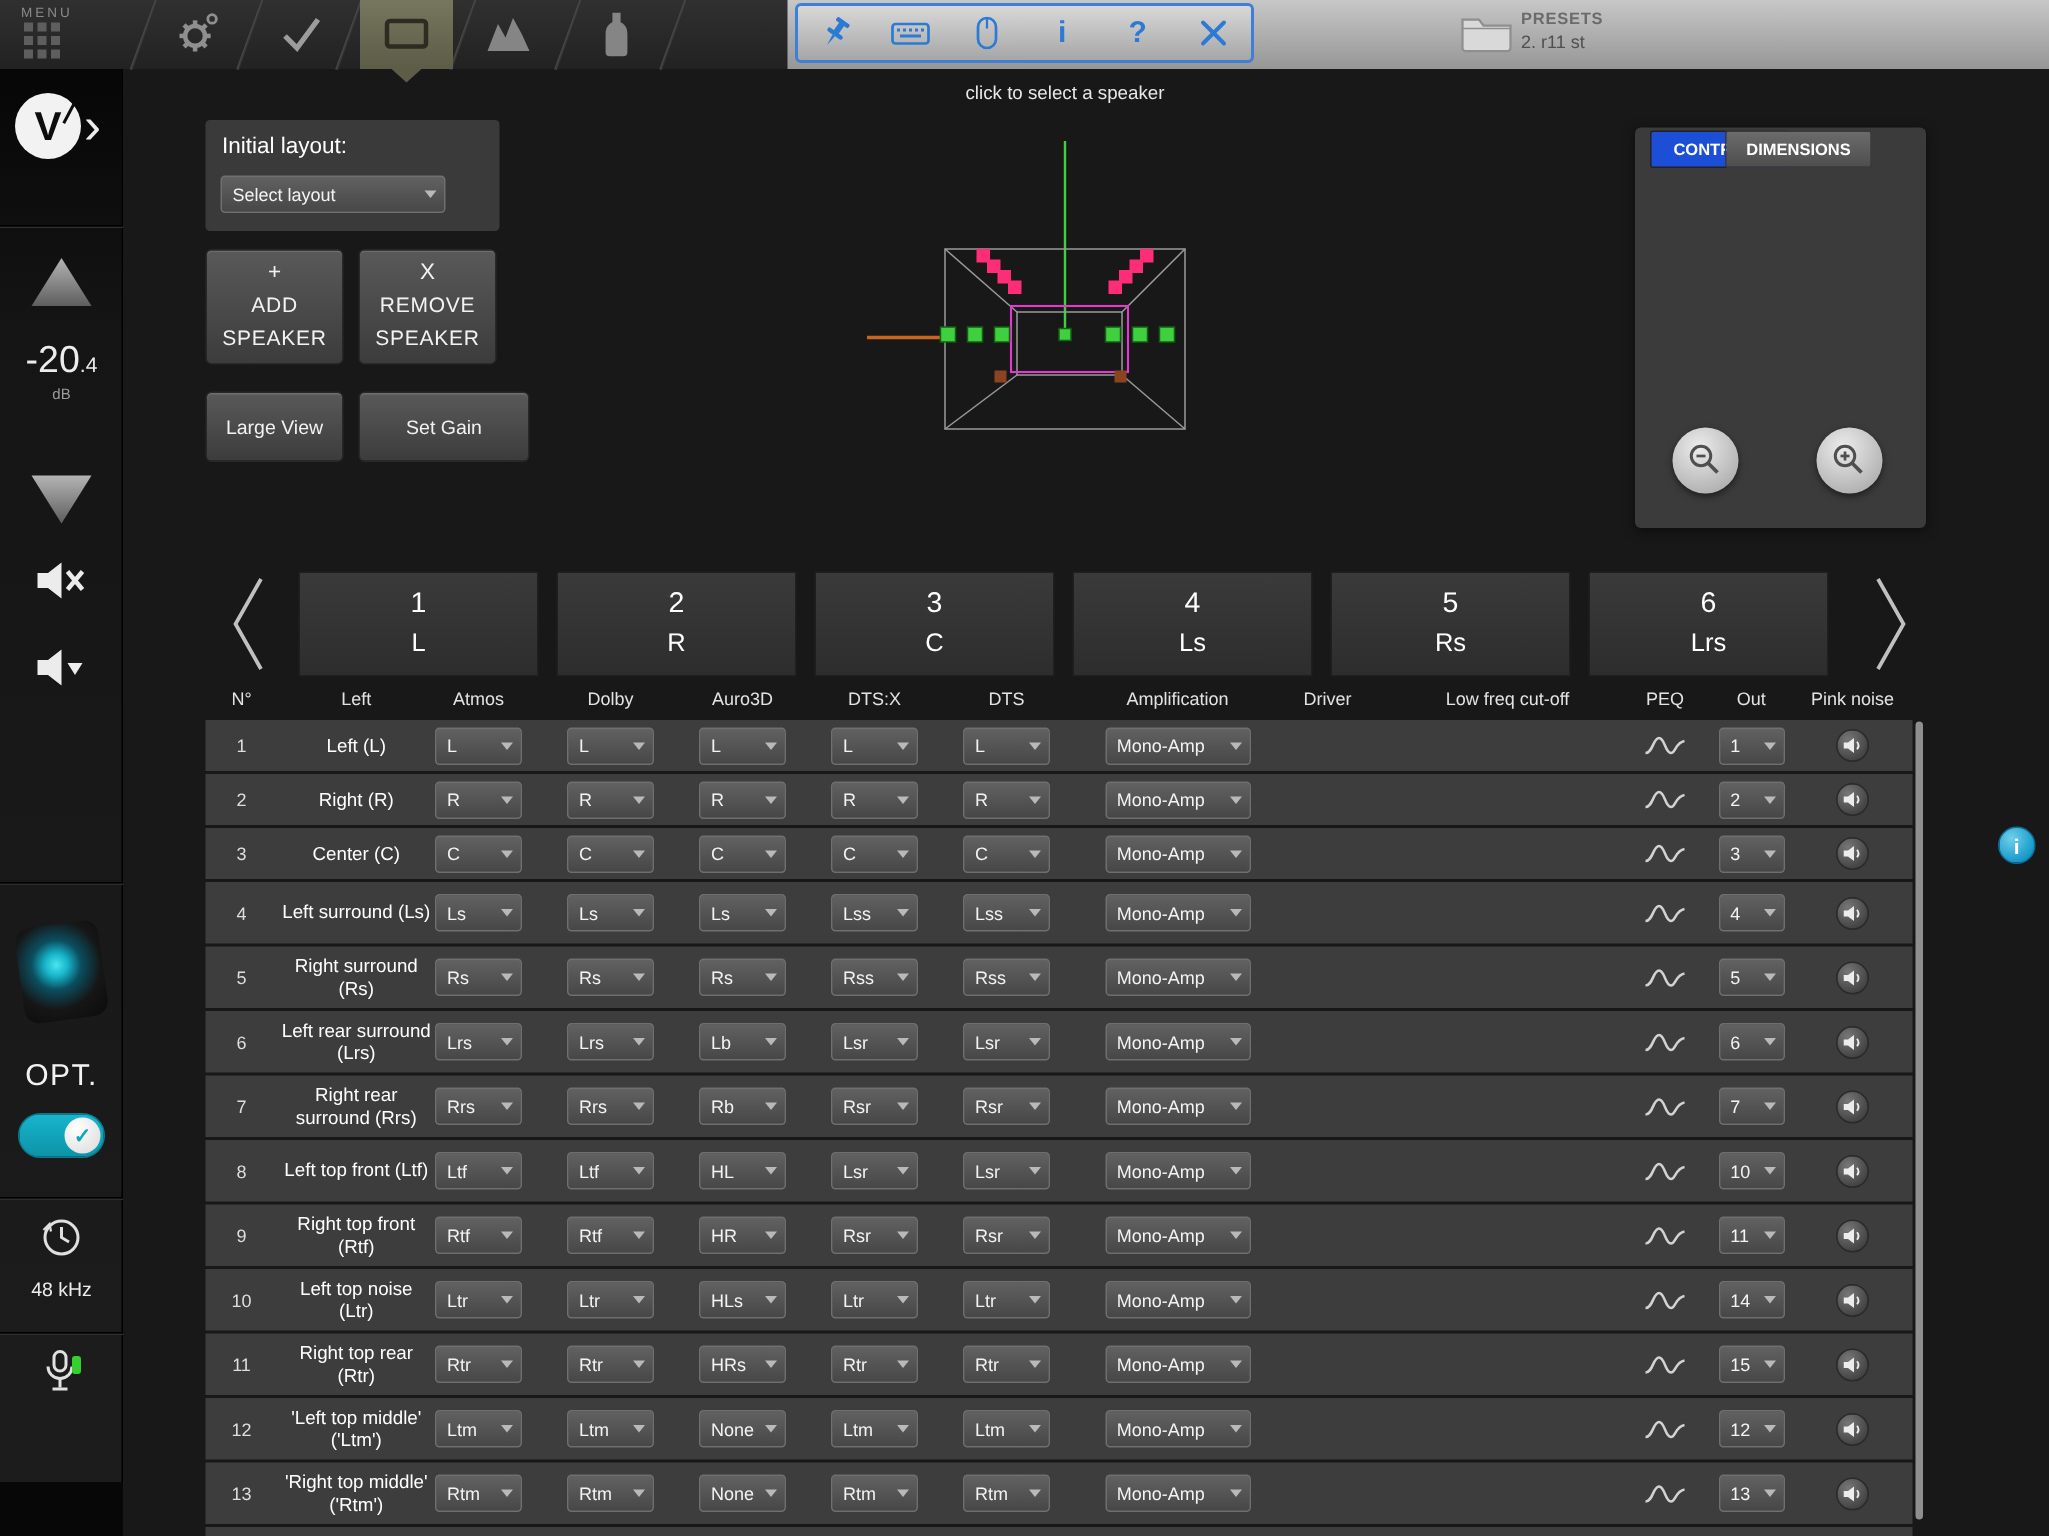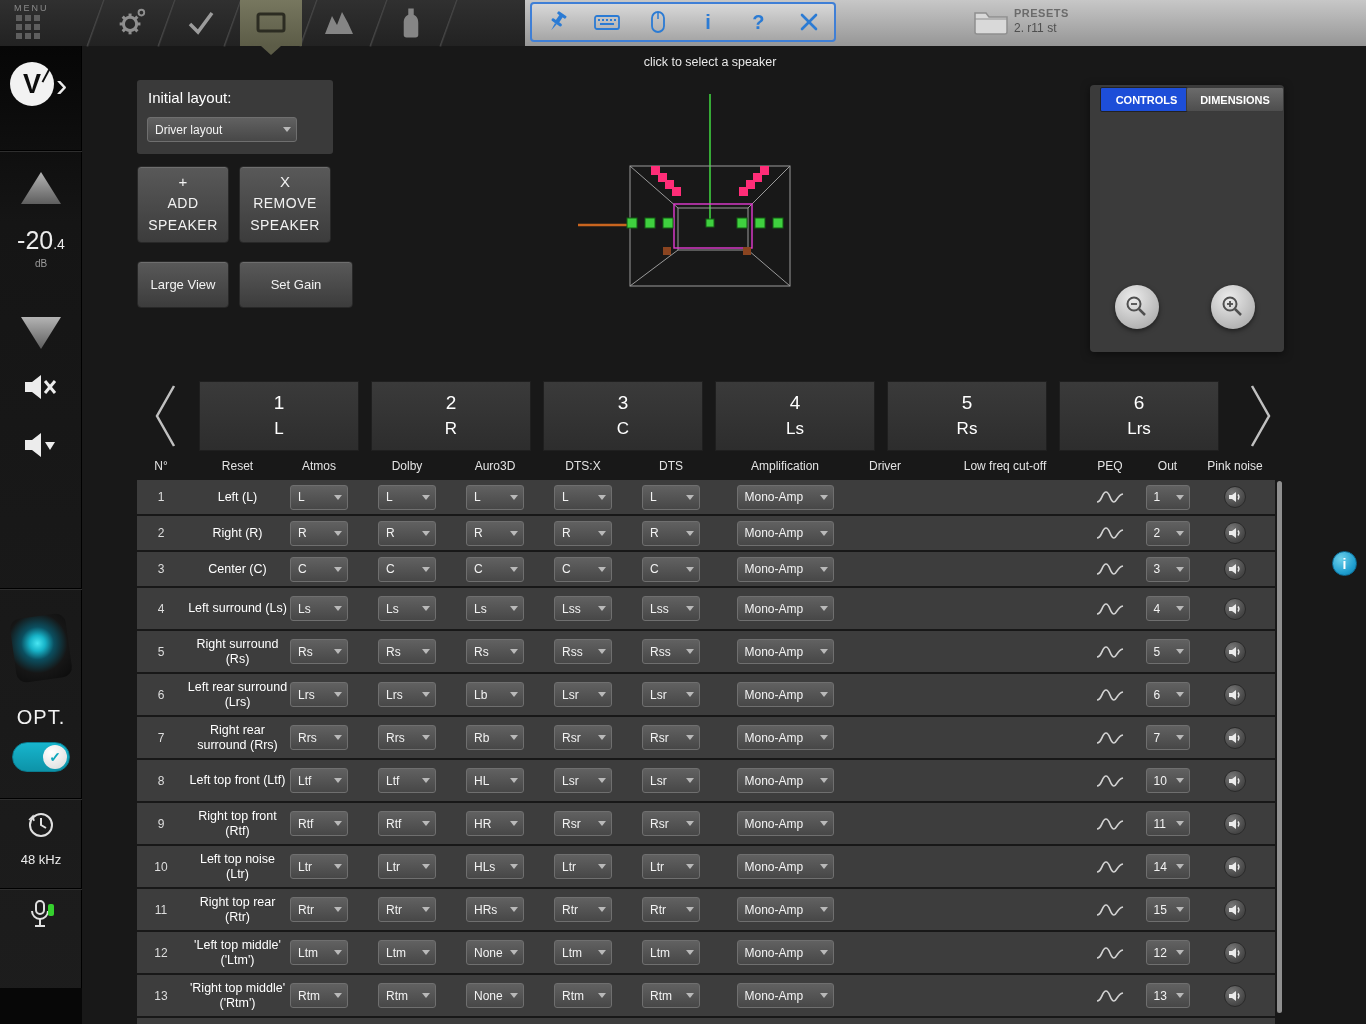--- a/index.html
+++ b/index.html
@@ -61,21 +61,21 @@
 .ln-orange{stroke:var(--orange-line,#c9651f);stroke-width:2.4}
 .ln-magenta{stroke:var(--magenta-screen,#e23ad0);stroke-width:1.4;fill:none}
 .spk-pink rect{fill:var(--pink-speaker,#ff2d78)}
 .spk-green rect{fill:var(--green-speaker,#3fd03f);stroke:#135f13;stroke-width:1}
 .spk-brown rect{fill:#8a4420}
 
 
 .ctrl-panel{position:absolute;left:1090px;top:85px;width:194px;height:267px;background:#3b3b3b;border-radius:4px;box-shadow:0 2px 8px rgba(0,0,0,.5)}
 .ctrl-tab{position:absolute;top:87px;height:25px;font-size:11px;font-weight:bold;color:#fff;display:flex;align-items:center;justify-content:center;border-radius:2px;cursor:pointer}
 .ctrl-tab.active{left:1100px;width:93px;background:#1d4ed8;border:1px solid #222}
-.ctrl-tab.inactive{left:1186px;width:98px;background:linear-gradient(#6b6b6b,#4e4e4e);border:1px solid #3a3a3a}
+.ctrl-tab.inactive{left:1150px;width:98px;background:linear-gradient(#6b6b6b,#4e4e4e);border:1px solid #3a3a3a}
 .pad{position:absolute;left:1114px;top:139px;width:144px;height:144px;border-radius:50%;background:radial-gradient(circle at 50% 32%,#f2f2f2,#b4b4b4 70%,#9a9a9a);box-shadow:0 3px 8px rgba(0,0,0,.55);cursor:pointer}
 .pad-arrows{position:absolute;left:0;top:0;pointer-events:none}
 .pad-ch{fill:none;stroke:#8e8e8e;stroke-width:3}
 .pad-center{position:absolute;left:30px;top:44px;width:84px;height:56px;border-radius:50%;background:radial-gradient(circle at 50% 35%,#fdfdfd,#cacaca);display:flex;align-items:center;justify-content:center;color:#3a3a3a;font-size:14px;cursor:pointer;box-shadow:0 1px 3px rgba(0,0,0,.35)}
 .zoom-btn{position:absolute;width:44px;height:44px;border-radius:50%;background:radial-gradient(circle at 40% 30%,#ececec,#a0a0a0);display:flex;align-items:center;justify-content:center;cursor:pointer;box-shadow:0 2px 5px rgba(0,0,0,.5)}
 
 
 .chtab{position:absolute;top:381px;width:160px;height:70px;background:linear-gradient(#3a3a3a,#2d2d2d);border:1px solid #1f1f1f;color:#fff;text-align:center;cursor:pointer}
 .chtab-num{font-size:19px;margin-top:10px}
 .chtab-lbl{font-size:17px;margin-top:5px}
@@ -318,21 +318,21 @@
         </svg>
     </div>
     <div class="mic-on"></div>
 
     <div class="side-bottom"></div>
   </aside>
 
   <div class="layout-panel">
     <div class="layout-title">Initial layout:</div>
     <div class="dd wide">
-      <span class="dd-val">Driver layout</span>
+      <span class="dd-val">Select layout</span>
       <span class="tri"></span>
     </div>
   </div>
 
   <div class="btn" style="left:137px;top:166px;width:92px;height:77px">
     <span class="sym">+</span>
     <span class="ln">ADD</span>
     <span class="ln">SPEAKER</span>
   </div>
   <div class="btn" style="left:239px;top:166px;width:92px;height:77px">
@@ -436,21 +436,21 @@
       </div>
     </div>
   <div class="ch-arrow" style="left:1248px">
     <svg width="26" height="66" viewBox="0 0 26 66">
         <polyline points="4,3 21,33 4,63" fill="none" stroke="#c0c0c0" stroke-width="2.5"></polyline>
       </svg>
   </div>
 
   <div class="table-header tgrid">
       <span class="hcell">N°</span>
-      <span class="hcell">Reset</span>
+      <span class="hcell">Left</span>
       <span class="hcell hc-dd">Atmos</span>
       <span class="hcell hc-dd">Dolby</span>
       <span class="hcell hc-dd">Auro3D</span>
       <span class="hcell hc-dd">DTS:X</span>
       <span class="hcell hc-dd">DTS</span>
       <span class="hcell">Amplification</span>
       <span class="hcell">Driver</span>
       <span class="hcell">Low freq cut-off</span>
       <span class="hcell">PEQ</span>
       <span class="hcell">Out</span>

